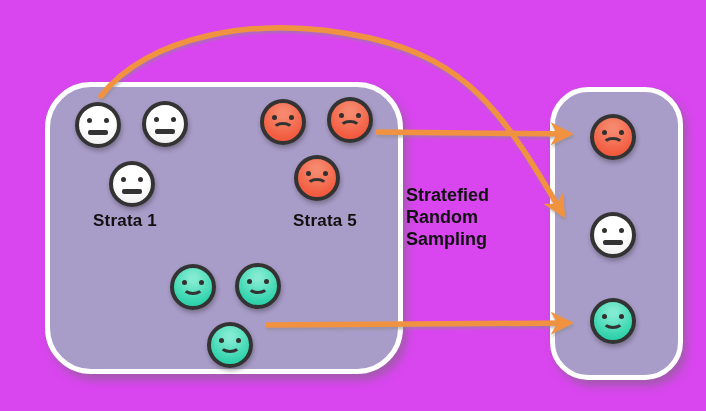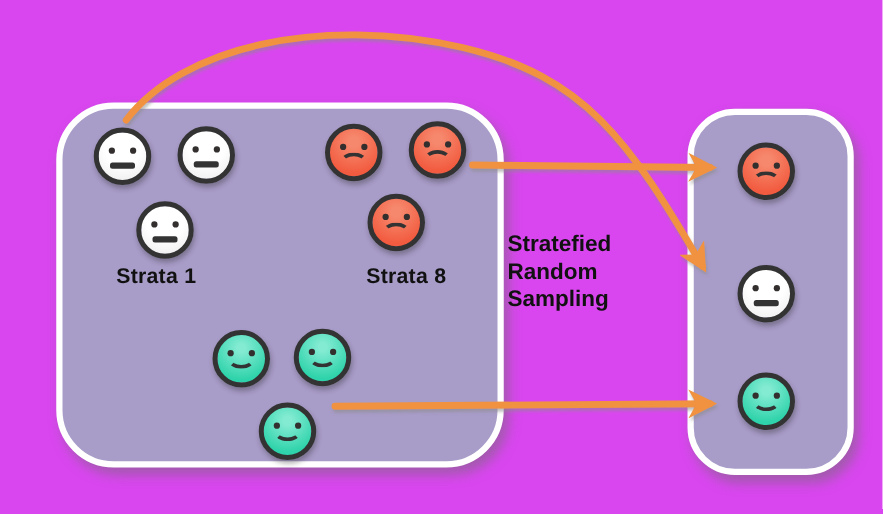--- a/index.html
+++ b/index.html
@@ -190,21 +190,21 @@
       <span class="eye r"></span>
       <span class="mouth neutral"></span>
   </div>
   <div class="face teal" style="left:590px; top:298px;">
     <span class="eye l"></span>
       <span class="eye r"></span>
       <span class="mouth happy"></span>
   </div>
 
   <div class="strata-label label-s1">Strata 1</div>
-  <div class="strata-label label-s2">Strata 8</div>
+  <div class="strata-label label-s2">Strata 5</div>
   <div class="caption">Stratefied Random Sampling</div>
 
   <svg class="arrows" width="706" height="411" viewBox="0 0 706 411">
     <defs>
       <marker id="ah" viewBox="0 0 10 10" refX="7.5" refY="5" markerWidth="4.2" markerHeight="4.2" orient="auto">
         <path d="M0,0 L10,5 L0,10 L2.8,5 Z" class="arrow-head"></path>
       </marker>
       <filter id="ashadow" x="-20%" y="-20%" width="140%" height="140%">
         <feDropShadow dx="1" dy="2.5" stdDeviation="1.2" flood-color="#8a8a8a" flood-opacity="0.55"></feDropShadow>
       </filter>

